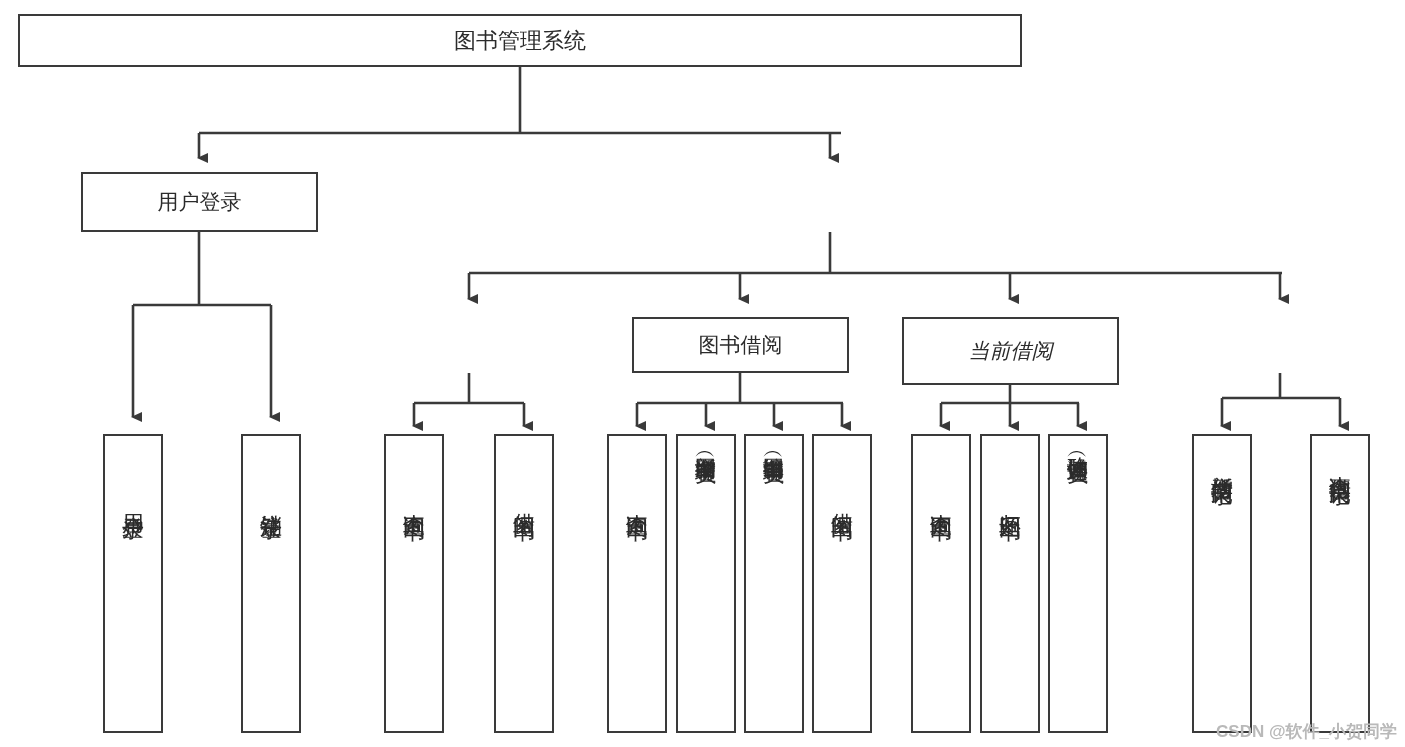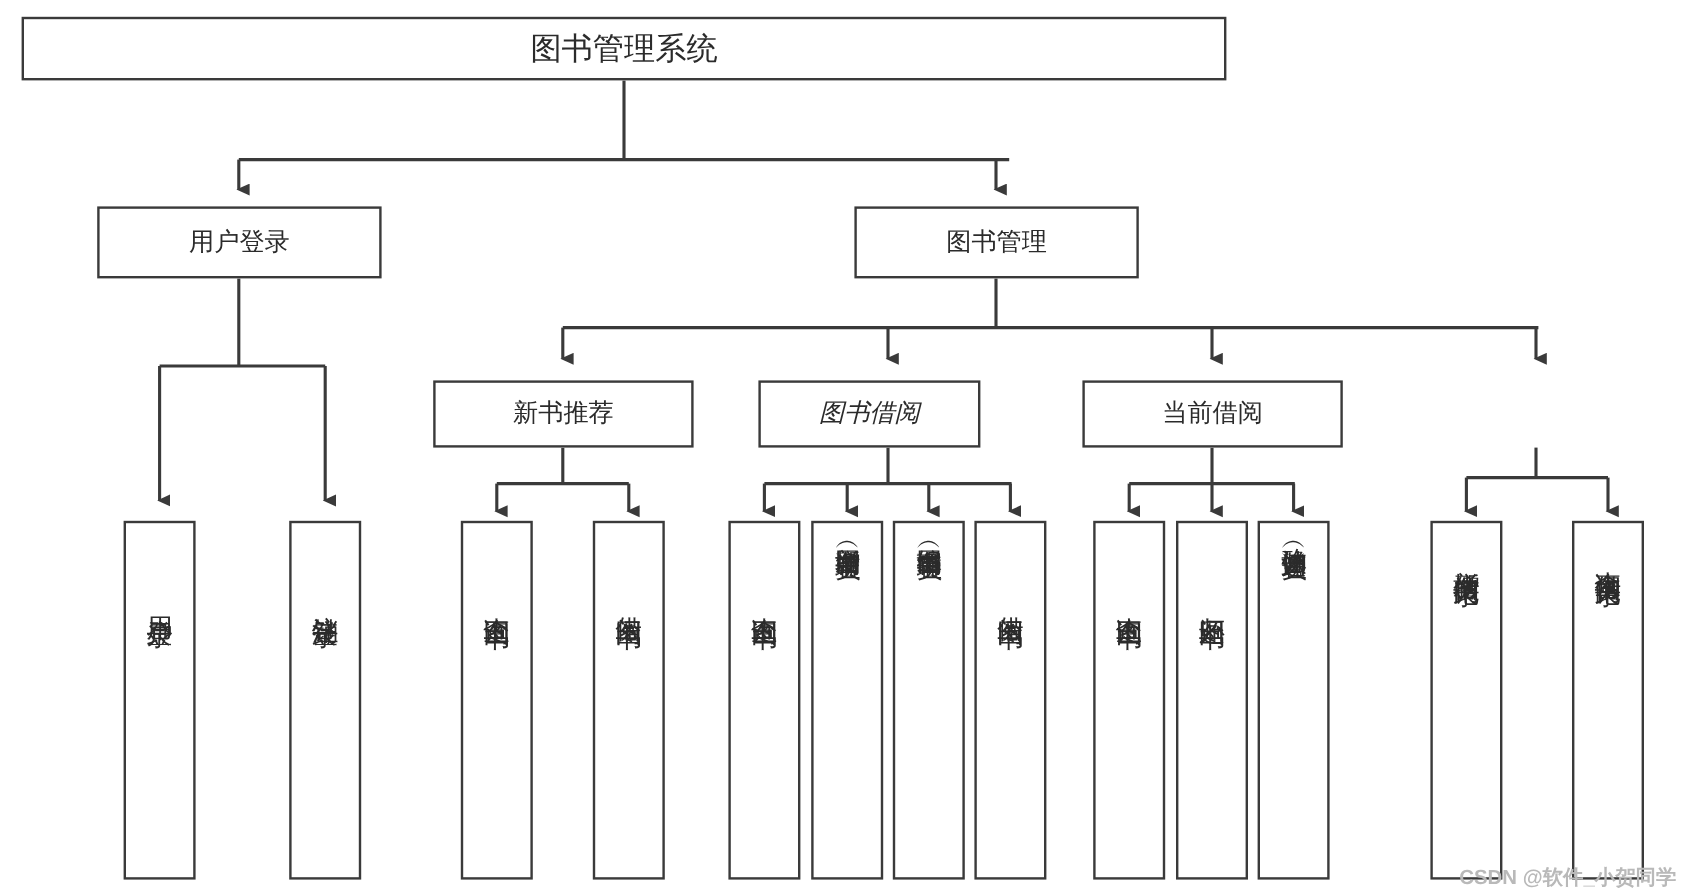--- a/index.html
+++ b/index.html
@@ -38,21 +38,21 @@
   .node .label {
     color: #2b2b2b;
     text-align: center;
     line-height: 1.18;
     white-space: nowrap;
   }
   .node.horiz .label {
     font-size: 21px;
   }
   .node.root .label {
-    font-size: 26px;
+    font-size: 22px;
   }
   .node.vert {
     align-items: flex-start;
     padding-top: 4px;
   }
   .node.vert .label {
     writing-mode: vertical-rl;
     text-orientation: upright;
     font-size: 22px;
     letter-spacing: 2px;
@@ -136,33 +136,27 @@
   </svg>
 
   <div class="node root" style="left:18px; top:14px; width:1004px; height:53px;">
     <span class="label">图书管理系统</span>
   </div>
 
   <div class="node horiz" style="left:81px; top:172px; width:237px; height:60px;">
     <span class="label">用户登录</span>
   </div>
 
-  <div class="node horiz" style="left:712px; top:172px; width:237px; height:60px;">
-    <span class="label">图书管理</span>
-  </div>
-
-  <div class="node horiz" style="left:361px; top:317px; width:217px; height:56px;">
-    <span class="label">新书推荐</span>
-  </div>
-
-  <div class="node horiz" style="left:632px; top:317px; width:185px; height:56px;font-style:italic;">
+
+
+  <div class="node horiz" style="left:632px; top:317px; width:217px; height:56px;">
     <span class="label">图书借阅</span>
   </div>
 
-  <div class="node horiz" style="left:902px; top:317px; width:217px; height:56px;">
+  <div class="node horiz" style="left:902px; top:317px; width:217px; height:68px;font-style:italic;">
     <span class="label">当前借阅</span>
   </div>
 
 
   <div class="node vert pad" style="left:103px; top:434px; width:60px; height:299px;">
     <span class="label">用户登录</span>
   </div>
 
   <div class="node vert pad" style="left:241px; top:434px; width:60px; height:299px;">
     <span class="label">注销登录</span>

